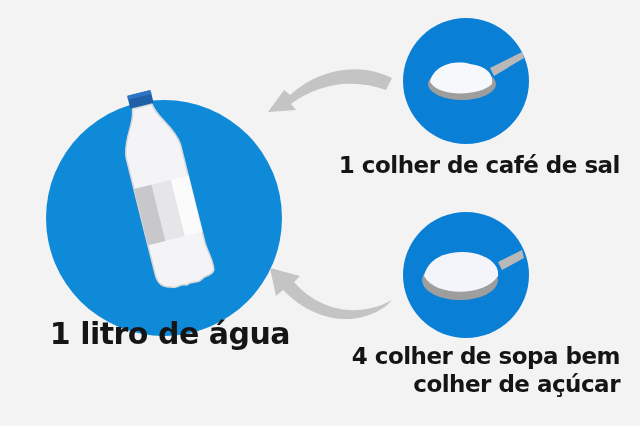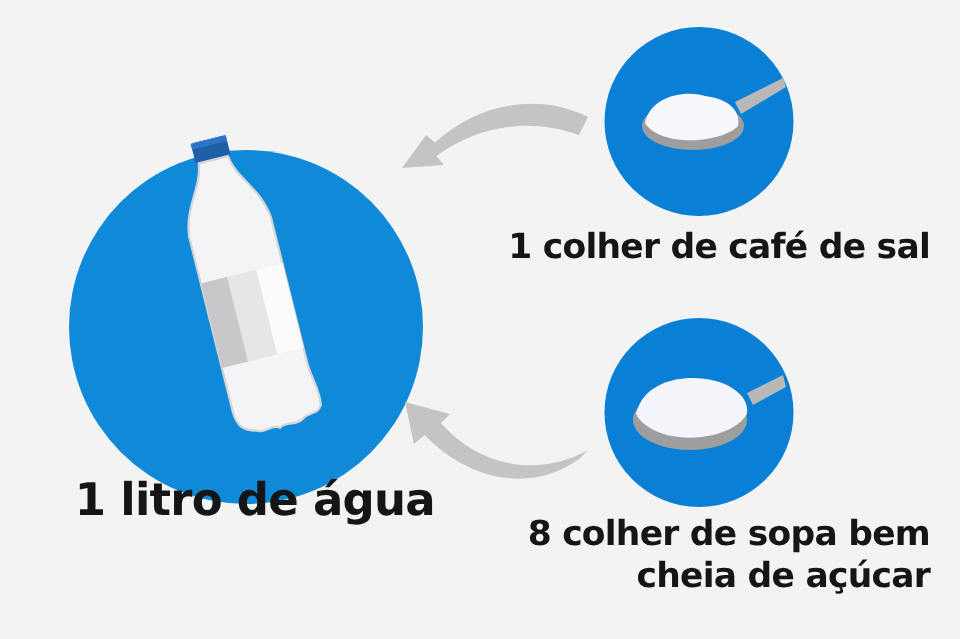--- a/index.html
+++ b/index.html
@@ -48,15 +48,15 @@
   <g>
     <path d="M498,262 L522,250 L524,258 L502,270 Z" fill="#b8b8b8"></path>
     <ellipse cx="460" cy="280" rx="38" ry="20" fill="#9e9e9e"></ellipse>
     <path d="M424,276 C428,258 446,252 462,252 C482,252 500,262 498,276 C486,296 436,298 424,276 Z" fill="#f4f5fa"></path>
   </g>
 </svg>
 
 <div class="label" id="l-big">1 litro de água</div>
 <div class="label" id="l-salt">1 colher de café de sal</div>
 <div class="label" id="l-sugar">
-  <div>8 colher de sopa bem</div>
-  <div>cheia de açúcar</div>
+  <div>4 colher de sopa bem</div>
+  <div>colher de açúcar</div>
 </div>
 
 </body></html>

